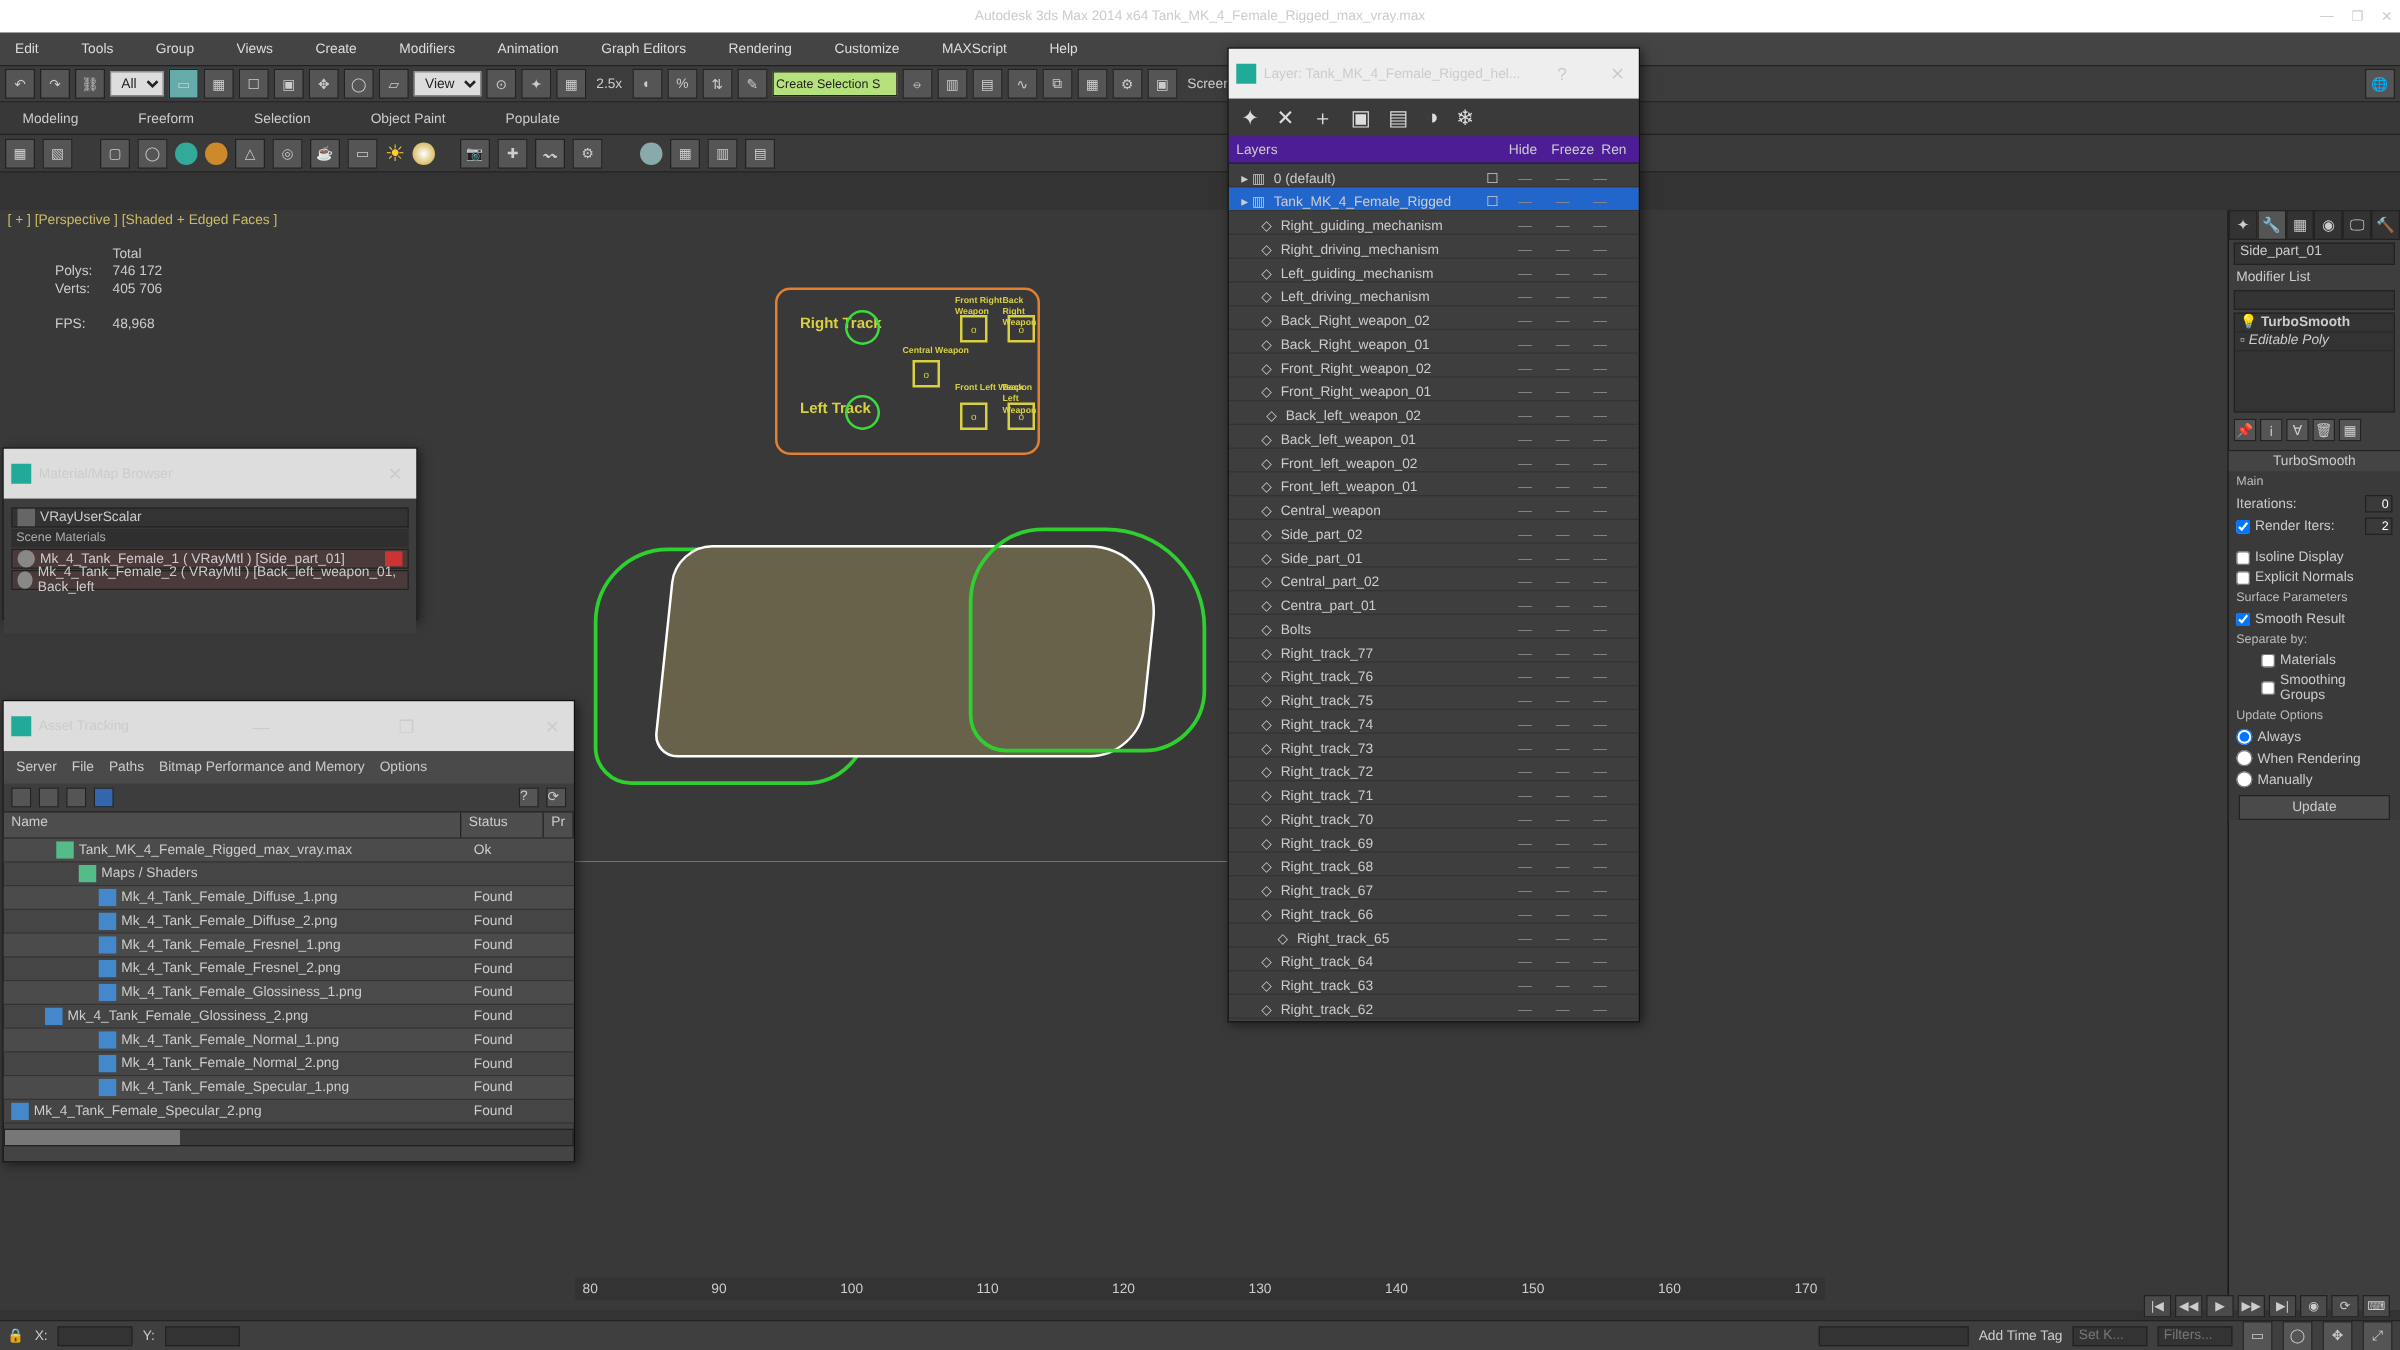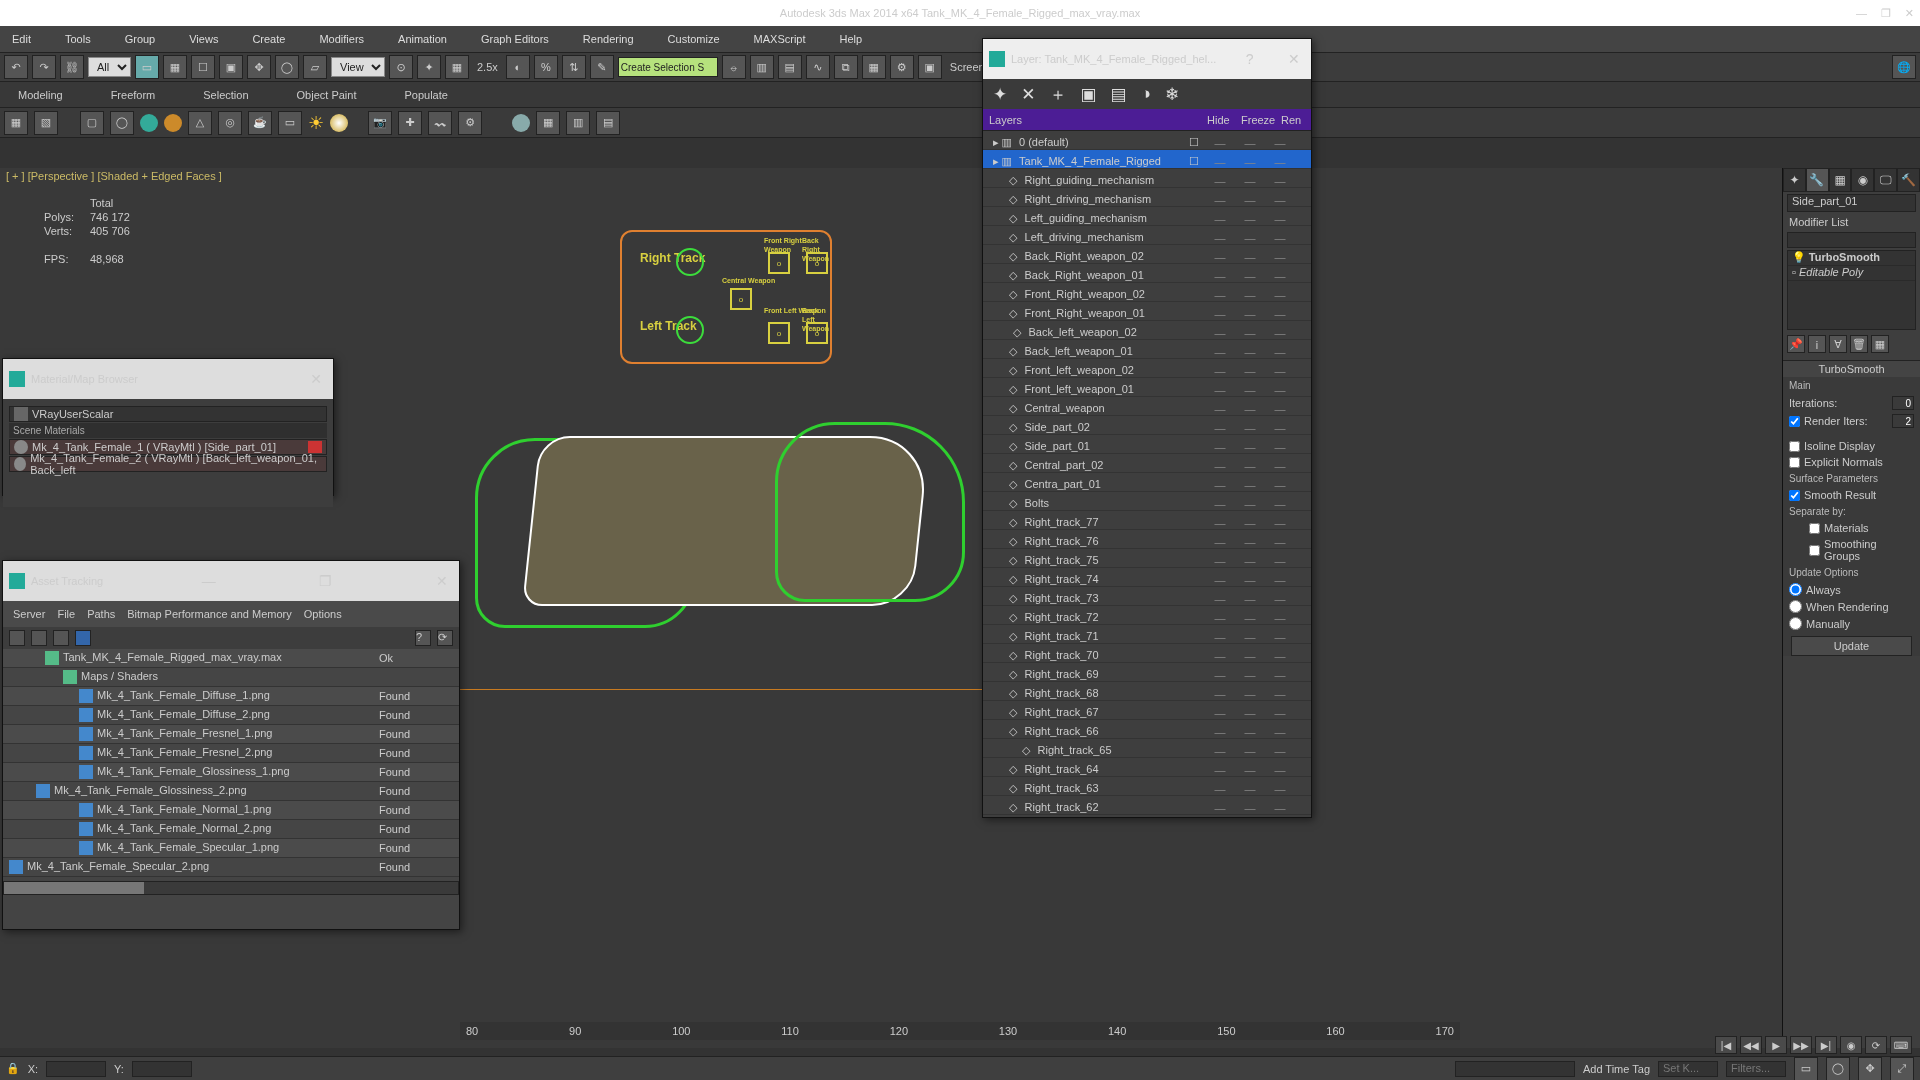--- a/index.html
+++ b/index.html
@@ -292,20 +292,25 @@
       <span>Options</span>
     </div>
   <div class="at-tool">
     <div class="sq"></div>
     <div class="sq"></div>
     <div class="sq"></div>
     <div class="sq" style="background:#36a;"></div>
     <div style="margin-left:auto;" class="sq">?</div>
     <div class="sq">⟳</div>
   </div>
+  <div class="at-head">
+    <div style="width:366px;">Name</div>
+    <div style="width:66px;">Status</div>
+    <div style="flex:1;">Pr</div>
+  </div>
   <div class="at-body" id="atbody">
       <div class="at-row alt">
         <div class="n" style="padding-left: 42px;"><span class="icon12" style="background: rgb(85, 187, 136);"></span><span>Tank_MK_4_Female_Rigged_max_vray.max</span></div>
         <div class="s">Ok</div>
       </div>
       <div class="at-row">
         <div class="n" style="padding-left: 60px;"><span class="icon12" style="background: rgb(85, 187, 136);"></span><span>Maps / Shaders</span></div>
         <div class="s"></div>
       </div>
       <div class="at-row alt">

